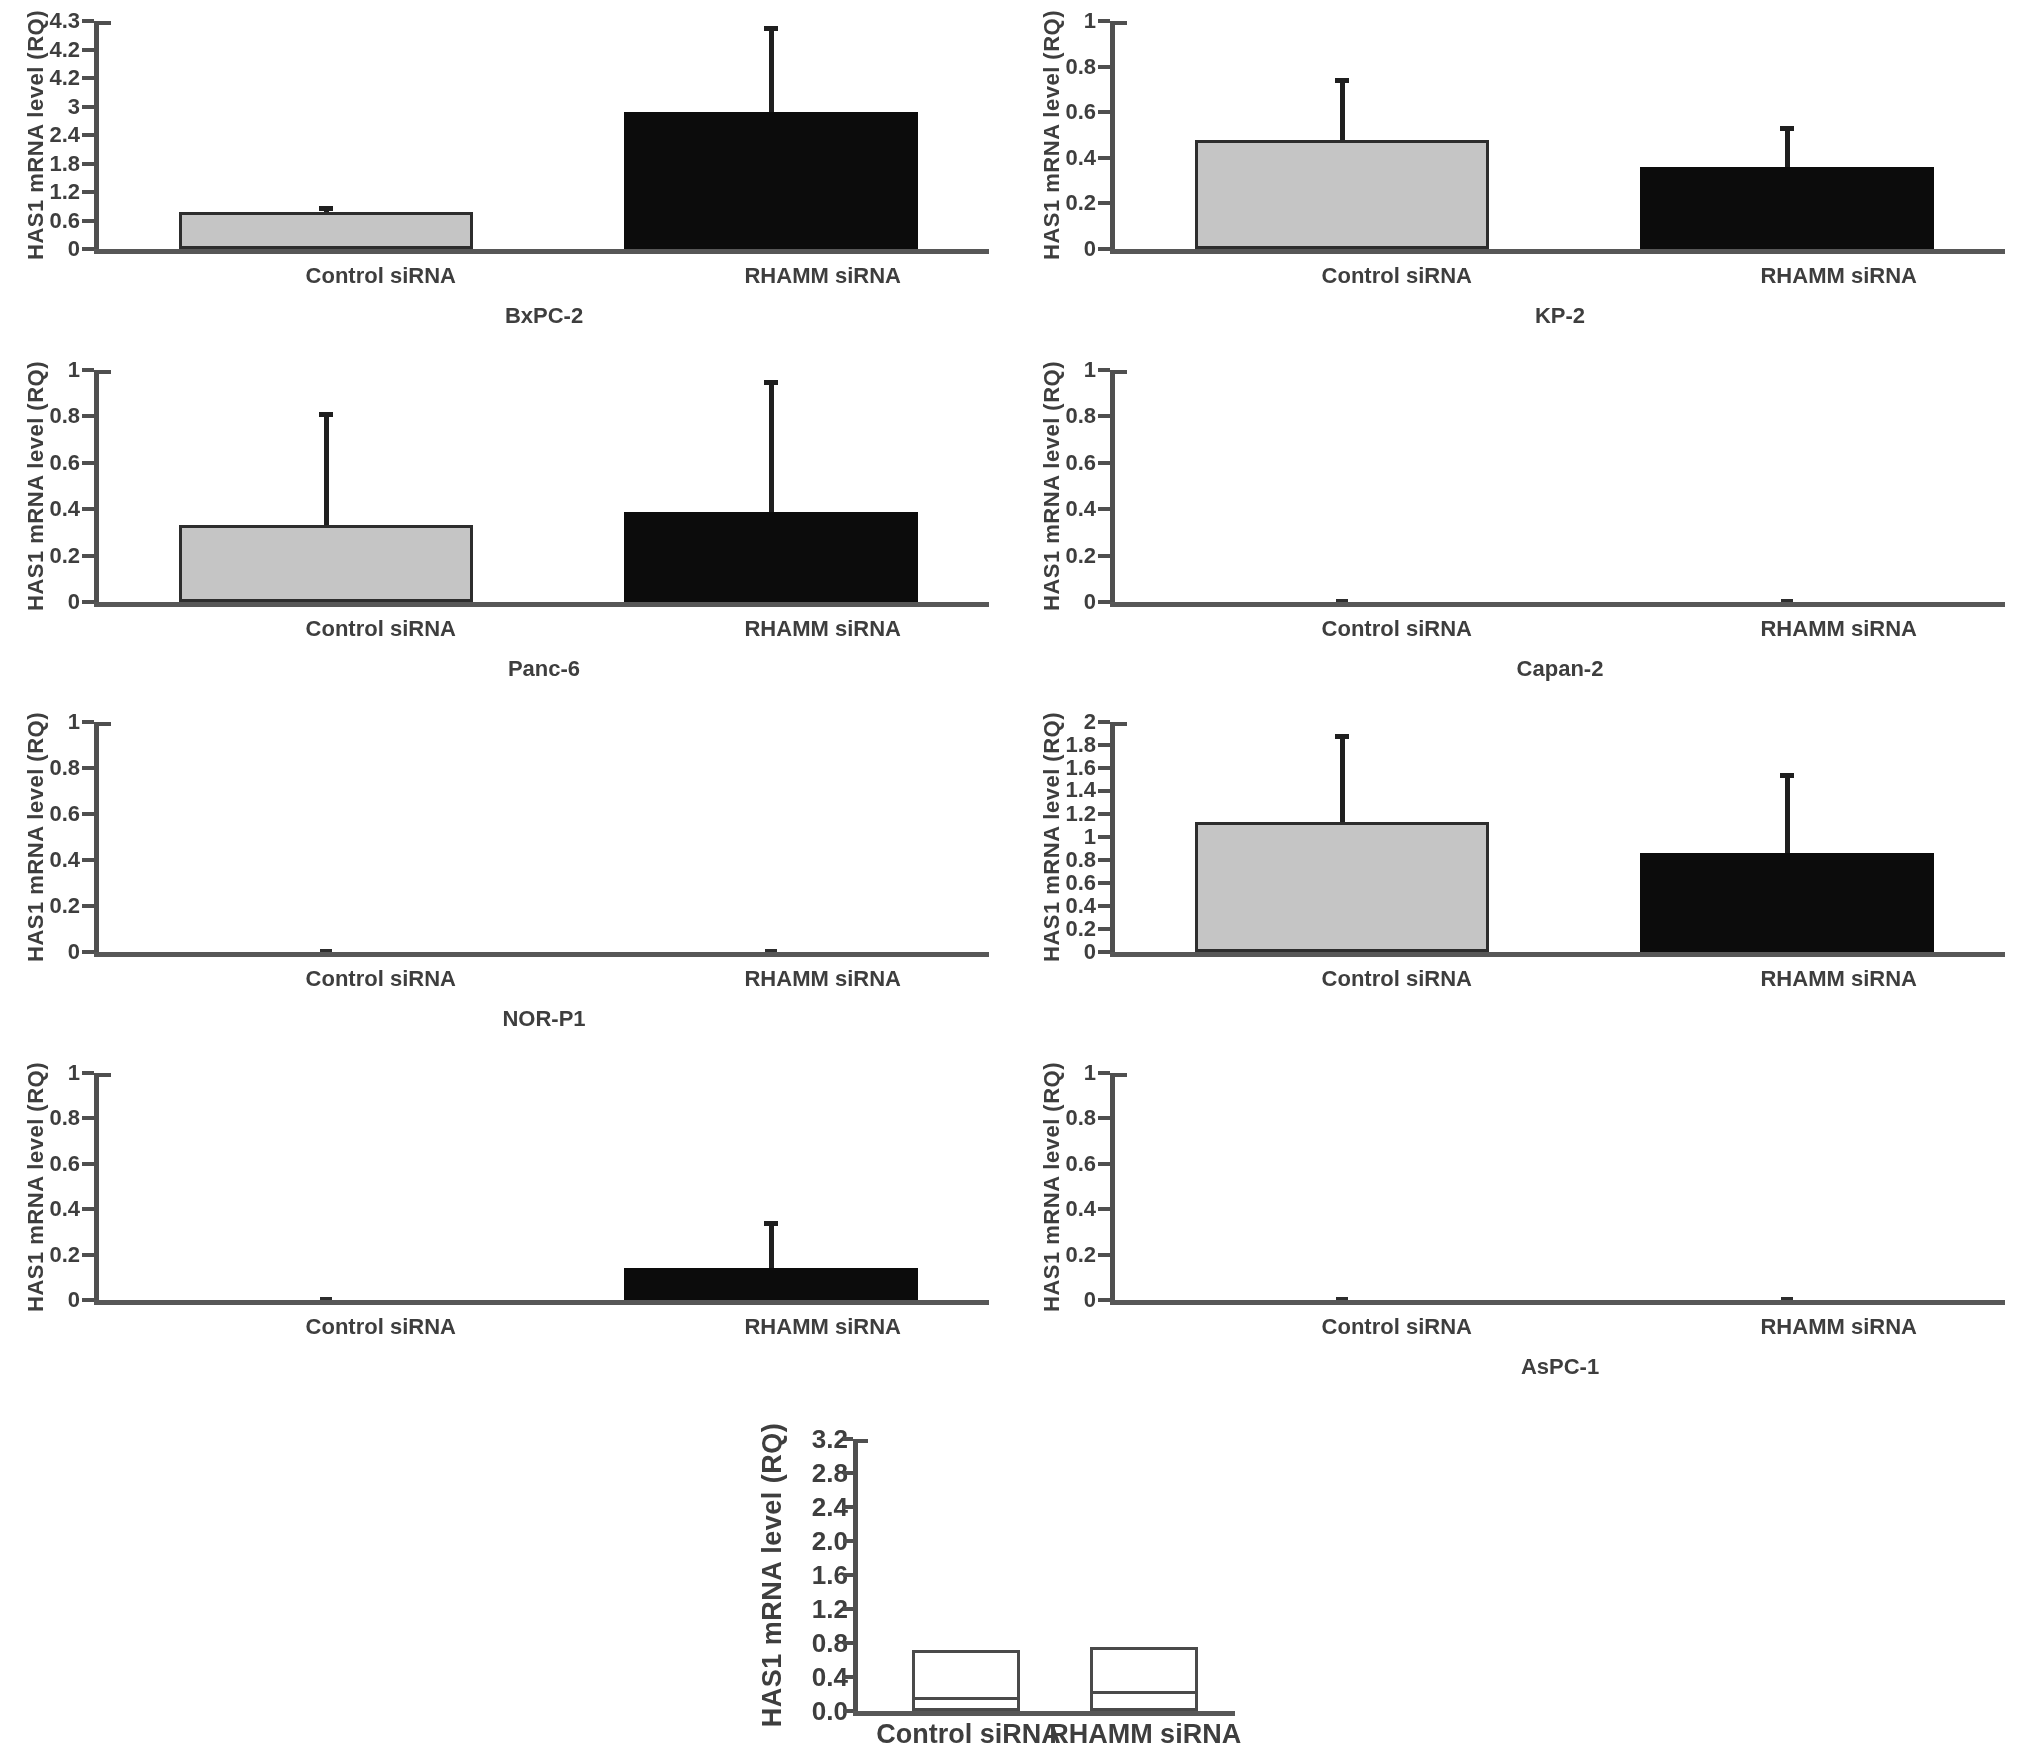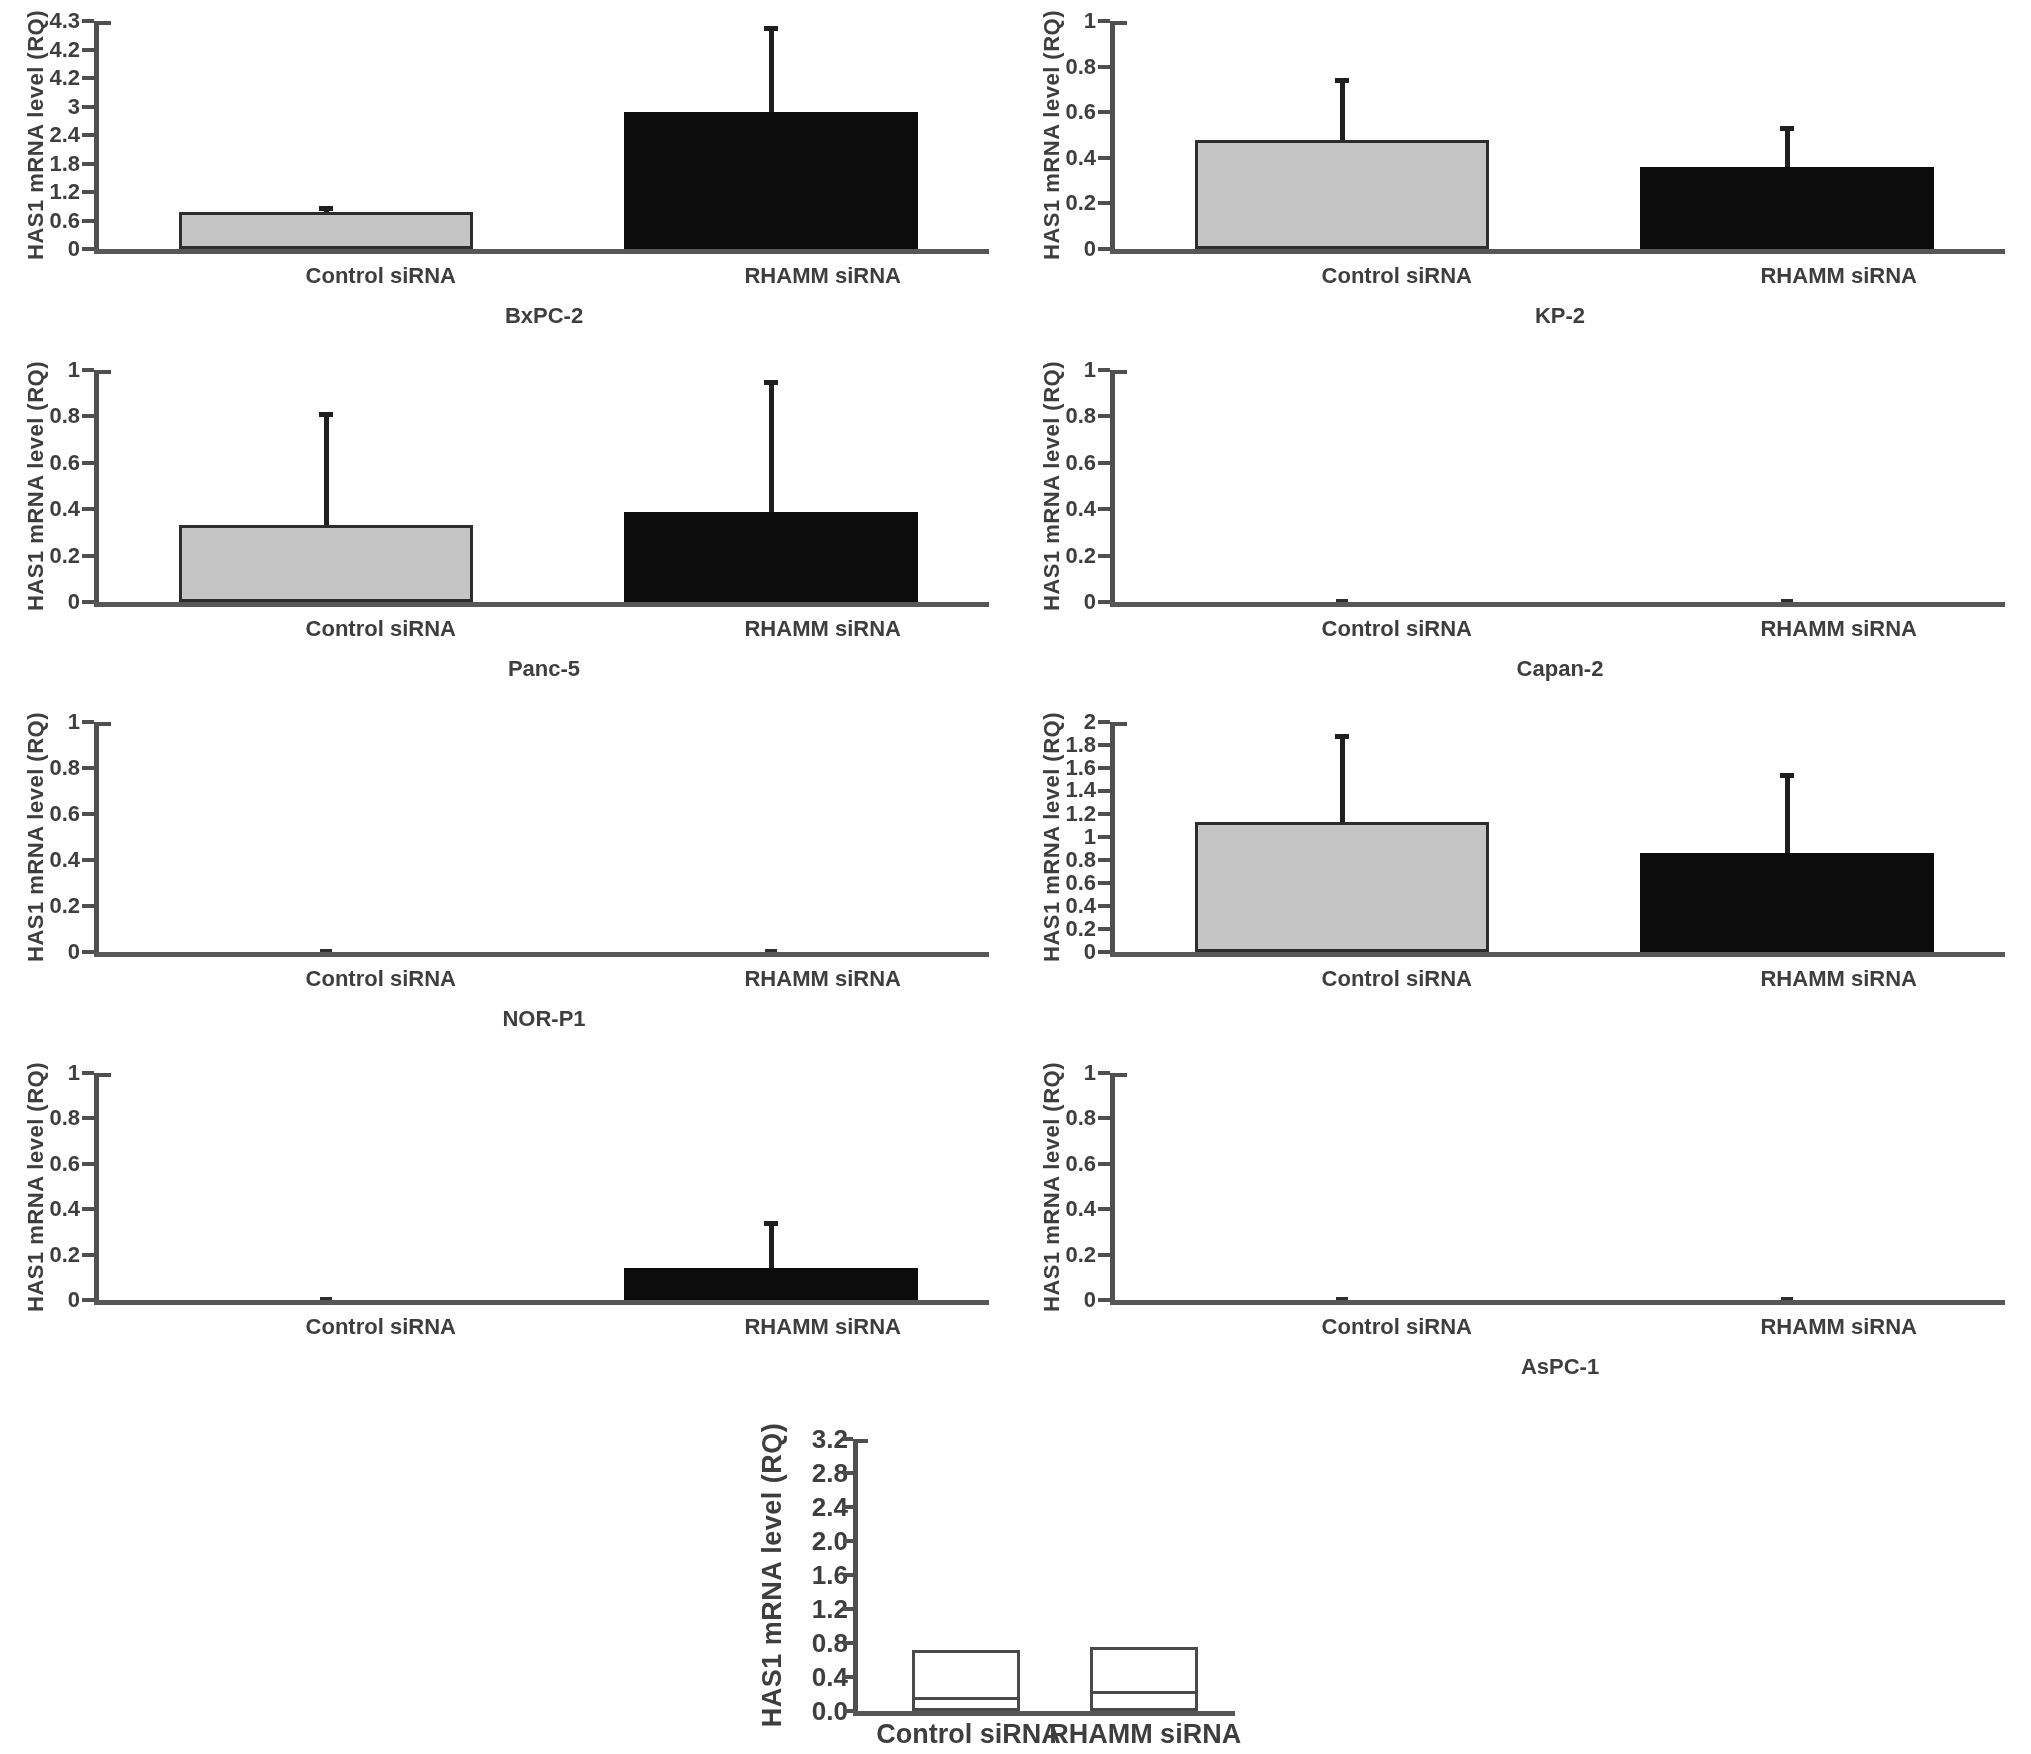--- a/index.html
+++ b/index.html
@@ -112,21 +112,21 @@
       <div class="yaxis-hook" style="left: 99px; top: 23px; width: 12px; height: 4px;"></div>
       <div class="baseline" style="left: 94px; top: 255px; width: 895px; height: 5px;"></div>
       <div class="bar gray" style="left: 178.95px; width: 294px; top: 178.44px; height: 76.56px;"></div>
       <div class="err-line" style="left: 323.95px; width: 5px; top: 67.08px; height: 111.36px;"></div>
       <div class="err-cap" style="left: 318.95px; width: 14px; top: 65.08px; height: 5px;"></div>
       <div class="xlabel" style="left: 195.95px; width: 260px; top: 269px;">Control siRNA</div>
       <div class="bar black" style="left: 623.95px; width: 294px; top: 164.52px; height: 90.48px;"></div>
       <div class="err-line" style="left: 768.95px; width: 5px; top: 34.6px; height: 129.92px;"></div>
       <div class="err-cap" style="left: 763.95px; width: 14px; top: 32.6px; height: 5px;"></div>
       <div class="xlabel" style="left: 640.95px; width: 260px; top: 269px;">RHAMM siRNA</div>
-      <div class="ptitle" style="left: 99px; width: 890px; top: 309px;">Panc-5</div>
+      <div class="ptitle" style="left: 99px; width: 890px; top: 309px;">Panc-6</div>
     </div>
     <div class="panel" style="left: 1016px; top: 347px; width: 1015px; height: 347px;">
       <div class="ylab" style="left: 36px; top: 139px; transform: translate(-50%, -50%) rotate(-90deg);">HAS1 mRNA level (RQ)</div>
       <div class="ytick-label" style="left: 0px; width: 80px; top: 243px;">0</div>
       <div class="ytick-mark" style="left: 82px; width: 12px; top: 253px; height: 4px;"></div>
       <div class="ytick-label" style="left: 0px; width: 80px; top: 196.6px;">0.2</div>
       <div class="ytick-mark" style="left: 82px; width: 12px; top: 206.6px; height: 4px;"></div>
       <div class="ytick-label" style="left: 0px; width: 80px; top: 150.2px;">0.4</div>
       <div class="ytick-mark" style="left: 82px; width: 12px; top: 160.2px; height: 4px;"></div>
       <div class="ytick-label" style="left: 0px; width: 80px; top: 103.8px;">0.6</div>

